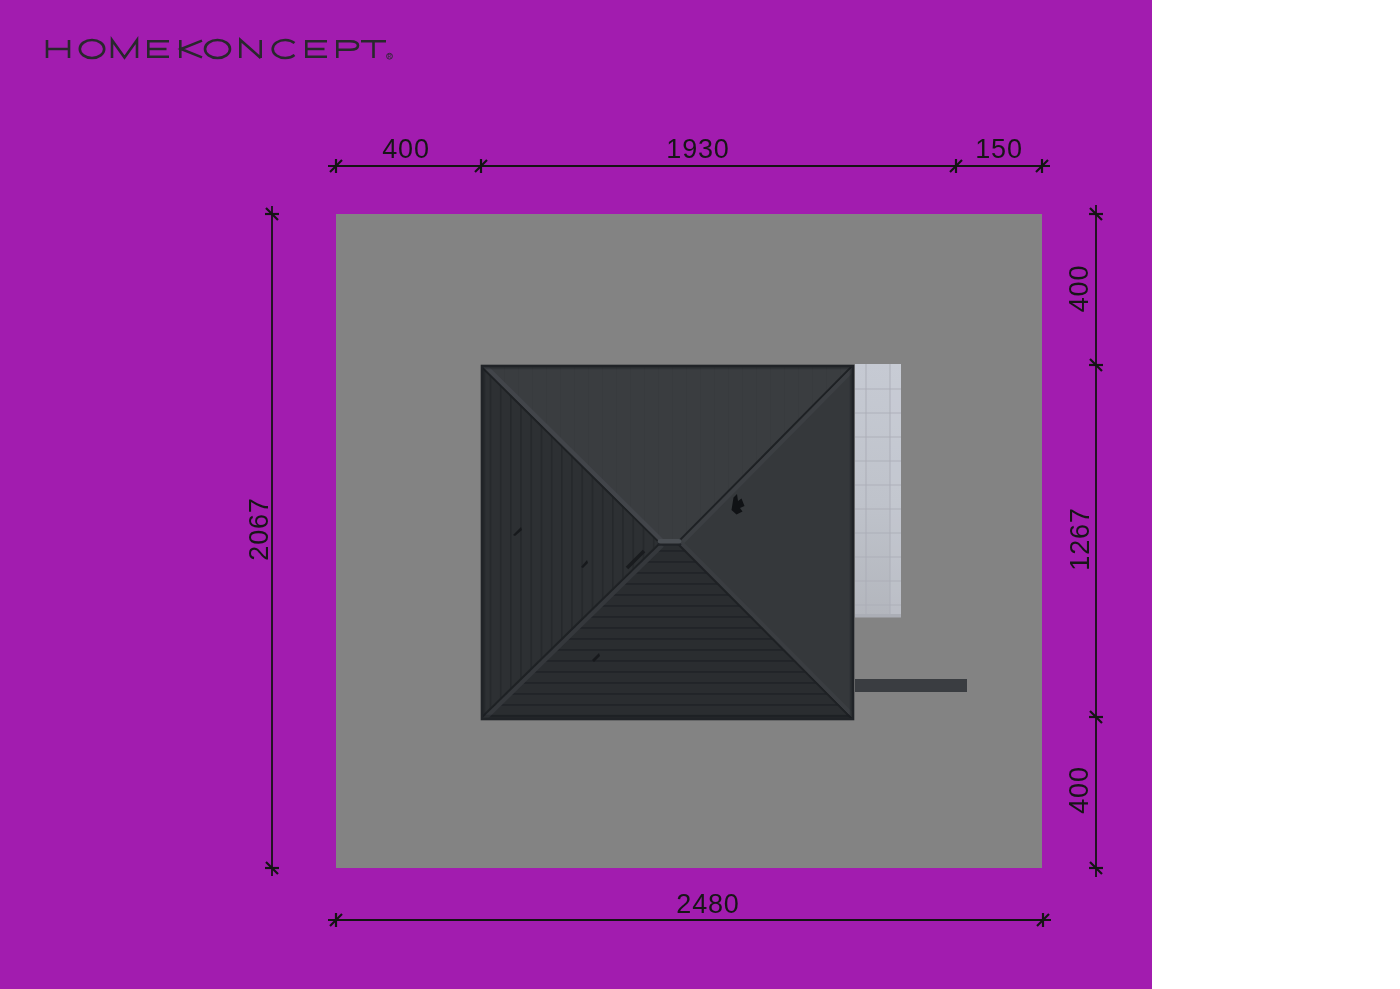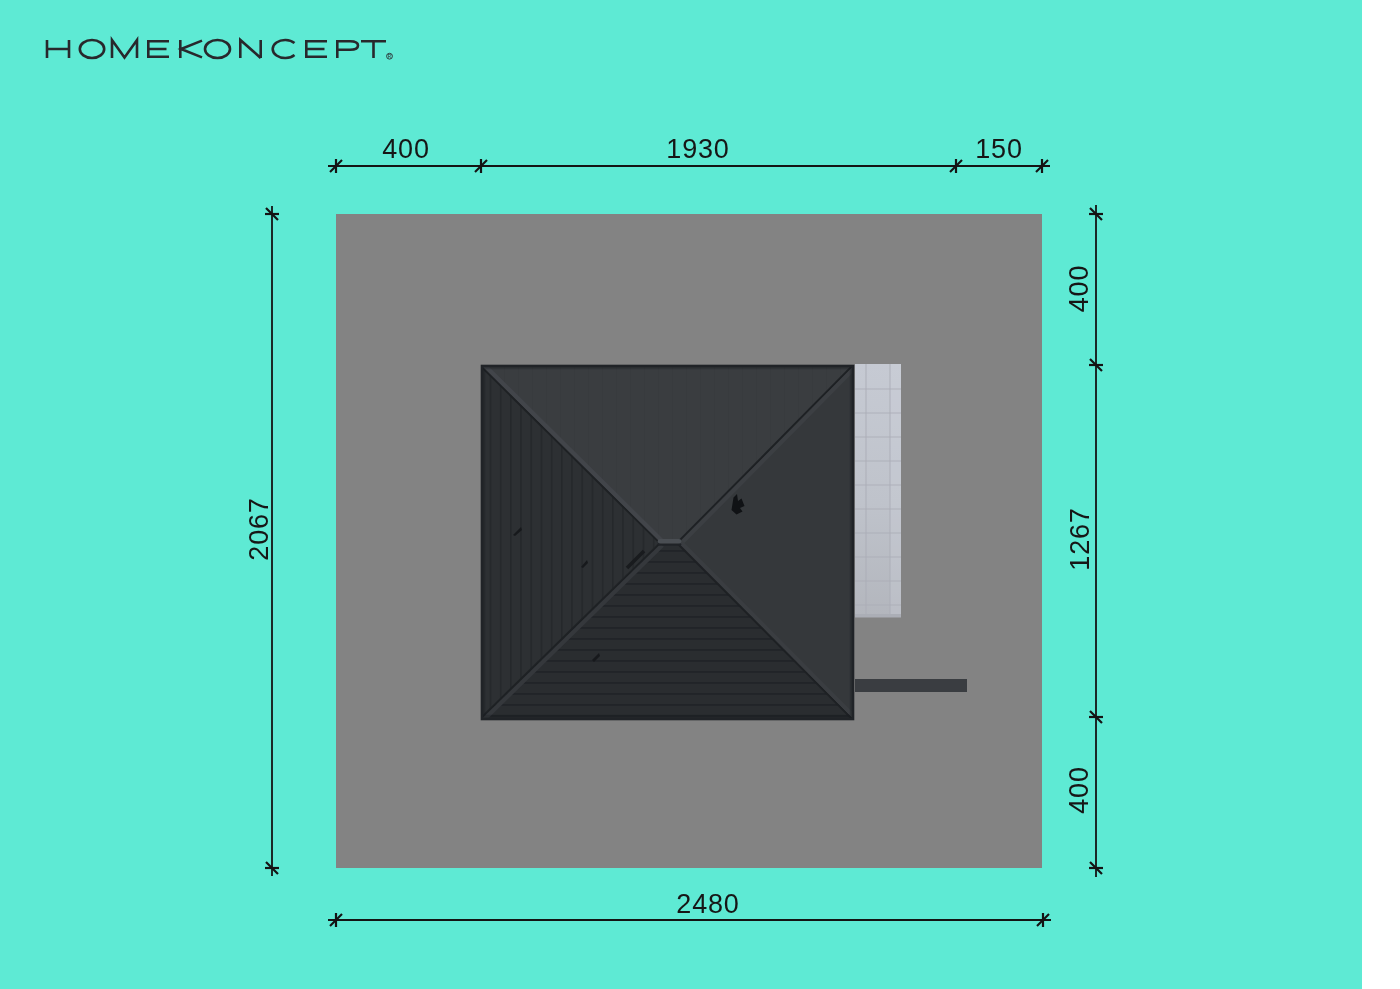--- a/index.html
+++ b/index.html
@@ -1,16 +1,16 @@
 <!DOCTYPE html>
 <html><head>
 <meta charset="utf-8">
 <style>
   html,body{margin:0;padding:0;background:#ffffff;}
-  .page{position:relative;width:1362px;height:989px;background:#5eead4;overflow:hidden;
+  .page{position:relative;width:1152px;height:989px;background:#a21caf;overflow:hidden;
         font-family:"Liberation Sans", sans-serif;}
   svg{display:block;}
 </style>
 </head>
 <body>
 <div class="page">
 <svg width="1400" height="989" viewBox="0 0 1400 989" xmlns="http://www.w3.org/2000/svg">
 <defs>
   <pattern id="vstripe" width="10.2" height="12" patternUnits="userSpaceOnUse">
     <rect width="10.2" height="12" fill="#2d3033"></rect>

